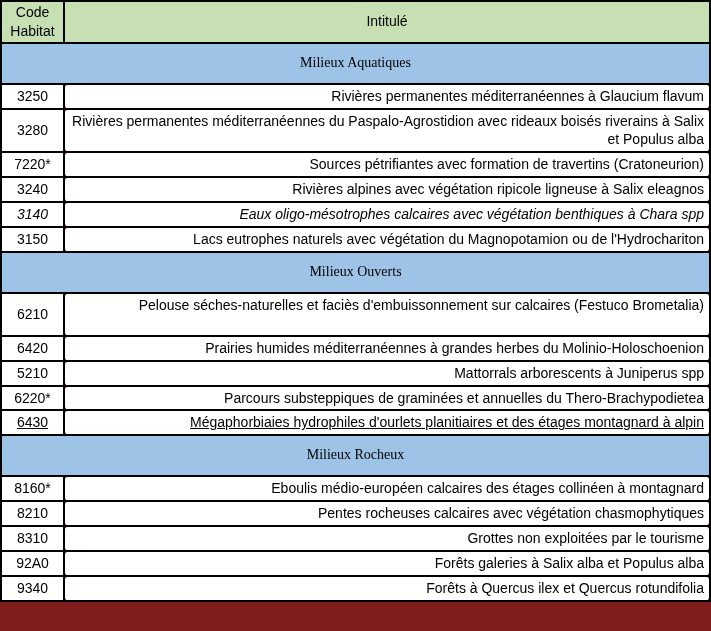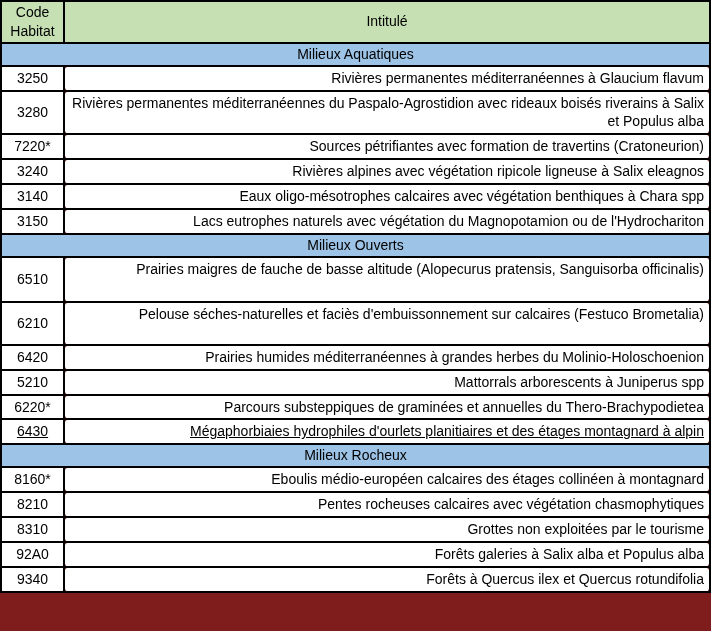--- a/index.html
+++ b/index.html
@@ -34,21 +34,22 @@
     text-align: center;
     vertical-align: middle;
     height: 41px;
     padding: 1px 2px;
   }
   td.section-cell {
     background: #9dc3e6;
     text-align: center;
     vertical-align: middle;
     height: 17px;
-    padding: 1px 2px;
+    padding: 10px 2px;
+    font-family: Liberation Serif, serif;
   }
   td.code-cell {
     text-align: center;
     vertical-align: middle;
     height: 18px;
     padding: 1px 2px;
     background: #ffffff;
   }
   td.label-cell {
     text-align: right;
@@ -86,34 +87,30 @@
           <td class="label-cell">Rivières permanentes méditerranéennes du Paspalo-Agrostidion avec rideaux boisés riverains à Salix et Populus alba</td>
         </tr>
         <tr style="height: 22px;">
           <td class="code-cell">7220*</td>
           <td class="label-cell">Sources pétrifiantes avec formation de travertins (Cratoneurion)</td>
         </tr>
         <tr style="height: 22px;">
           <td class="code-cell">3240</td>
           <td class="label-cell">Rivières alpines avec végétation ripicole ligneuse à Salix eleagnos</td>
         </tr>
-        <tr style="height: 22px;">
+        <tr style="height: 22px; font-style: italic;">
           <td class="code-cell">3140</td>
           <td class="label-cell">Eaux oligo-mésotrophes calcaires avec végétation benthiques à Chara spp</td>
         </tr>
         <tr style="height: 22px;">
           <td class="code-cell">3150</td>
           <td class="label-cell">Lacs eutrophes naturels avec végétation du Magnopotamion ou de l'Hydrochariton</td>
         </tr>
         <tr>
           <td colspan="2" class="section-cell">Milieux Ouverts</td>
-        </tr>
-        <tr style="height: 45px;">
-          <td class="code-cell">6510</td>
-          <td class="label-cell">Prairies maigres de fauche de basse altitude (Alopecurus pratensis, Sanguisorba officinalis)</td>
         </tr>
         <tr style="height: 43px;">
           <td class="code-cell">6210</td>
           <td class="label-cell">Pelouse séches-naturelles et faciès d'embuissonnement sur calcaires (Festuco Brometalia)</td>
         </tr>
         <tr style="height: 22px; margin-top: 24px;">
           <td class="code-cell">6420</td>
           <td class="label-cell">Prairies humides méditerranéennes à grandes herbes du Molinio-Holoschoenion</td>
         </tr>
         <tr style="height: 22px;">

